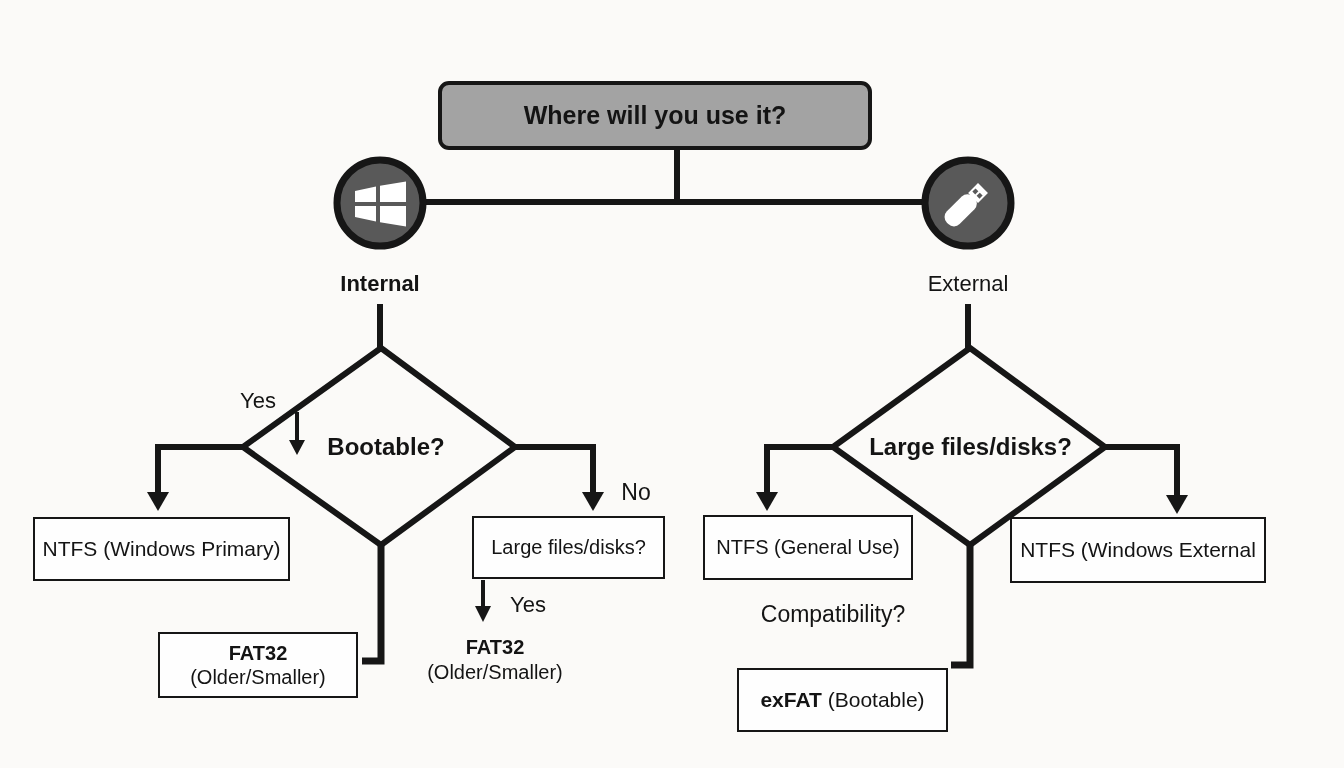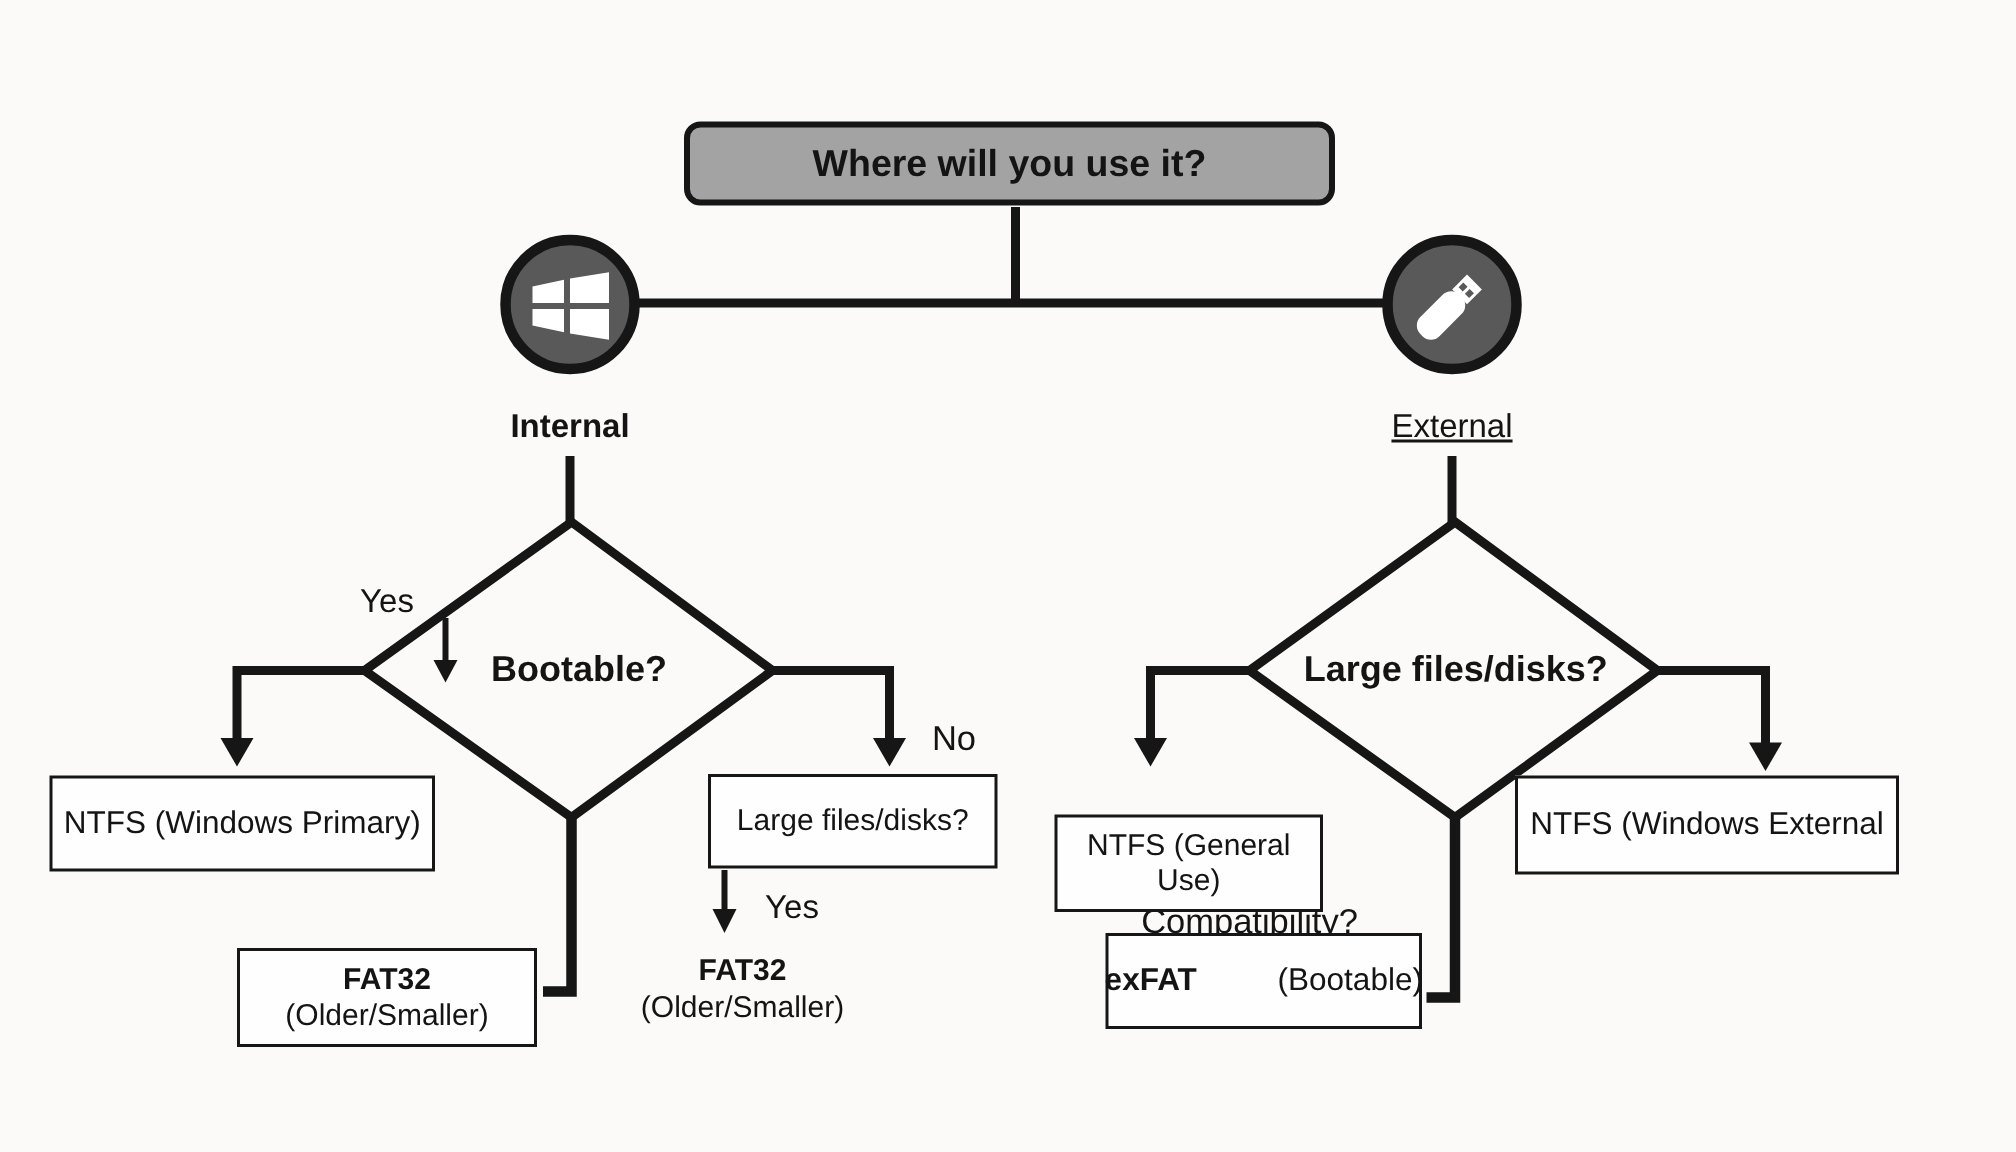--- a/index.html
+++ b/index.html
@@ -24,53 +24,53 @@
   }
   .layer{position:absolute;inset:0;}
   .abs{position:absolute;}
   .center{display:flex;align-items:center;justify-content:center;text-align:center;}
 
   .title{
     left:336px;top:40px;width:680px;height:34px;
     font-size:28px;font-weight:bold;letter-spacing:-0.3px;
   }
   .root-box{
-    left:456px;top:81px;width:434px;height:56px;
+    left:438px;top:81px;width:434px;height:69px;
     background:var(--node-gray);
     border:4px solid var(--line);
     border-radius:11px;
     box-sizing:border-box;
     font-size:25px;font-weight:bold;
   }
   .circle-label{font-size:22px;}
   .lbl-internal{left:310px;top:270px;width:140px;height:28px;font-weight:bold;}
-  .lbl-external{left:898px;top:270px;width:140px;height:28px;text-decoration:underline;}
+  .lbl-external{left:898px;top:270px;width:140px;height:28px;}
 
   .diamond-label{font-size:24px;font-weight:bold;}
   .lbl-bootable{left:306px;top:432px;width:160px;height:30px;text-align:center;}
   .lbl-largefiles{left:858px;top:432px;width:225px;height:30px;}
 
   .branch-label{font-weight:normal;font-size:22px;}
   .lbl-yes1{left:226px;top:388px;width:64px;height:26px;}
   .lbl-no1{left:606px;top:478px;width:60px;height:28px;font-size:23px;}
   .lbl-yes2{left:496px;top:592px;width:64px;height:26px;}
   .lbl-compat{left:733px;top:600px;width:200px;height:28px;font-size:23px;}
 
   .result-box{
     background:var(--box-white);
     border:2.5px solid var(--line);
     box-sizing:border-box;
     font-size:21px;
   }
   .box-ntfs-primary{left:33px;top:517px;width:257px;height:64px;}
   .box-largefiles{left:472px;top:516px;width:193px;height:63px;font-size:20px;}
   .box-fat32{left:158px;top:632px;width:200px;height:66px;flex-direction:column;line-height:1.2;font-size:20px;}
-  .box-ntfs-general{left:703px;top:515px;width:179px;height:65px;font-size:20px;margin-top:28px;}
+  .box-ntfs-general{left:703px;top:515px;width:210px;height:65px;font-size:20px;}
   .box-ntfs-ext-top{left:1010px;top:517px;width:256px;height:66px;}
-  .box-exfat{left:737px;top:622px;width:211px;height:64px;gap:24px;}
+  .box-exfat{left:737px;top:668px;width:211px;height:64px;}
   .box-ntfs-ext-bottom{left:990px;top:634px;width:260px;height:64px;}
 
   .free-result{
     left:413px;top:629px;width:164px;height:62px;
     flex-direction:column;line-height:1.25;font-size:20px;
   }
   .bold{font-weight:bold;}
   .gap{white-space:pre;}
 
   svg .ln{stroke:var(--line);fill:none;stroke-linejoin:miter;}

